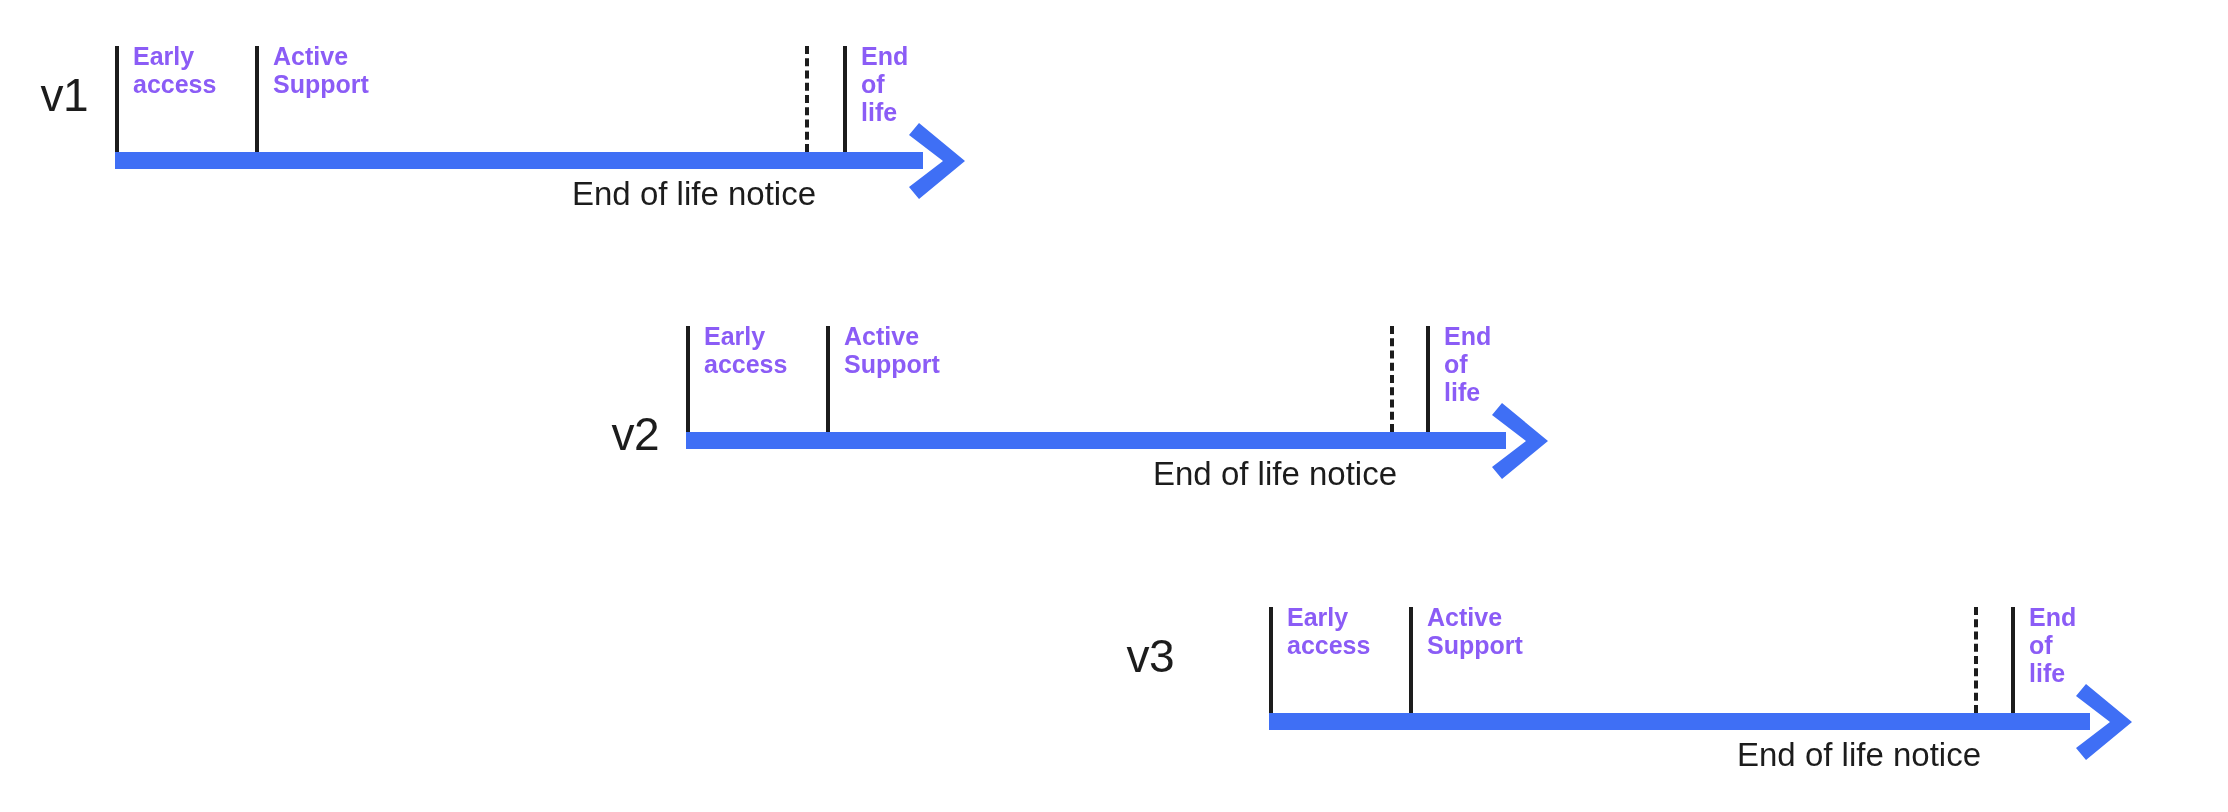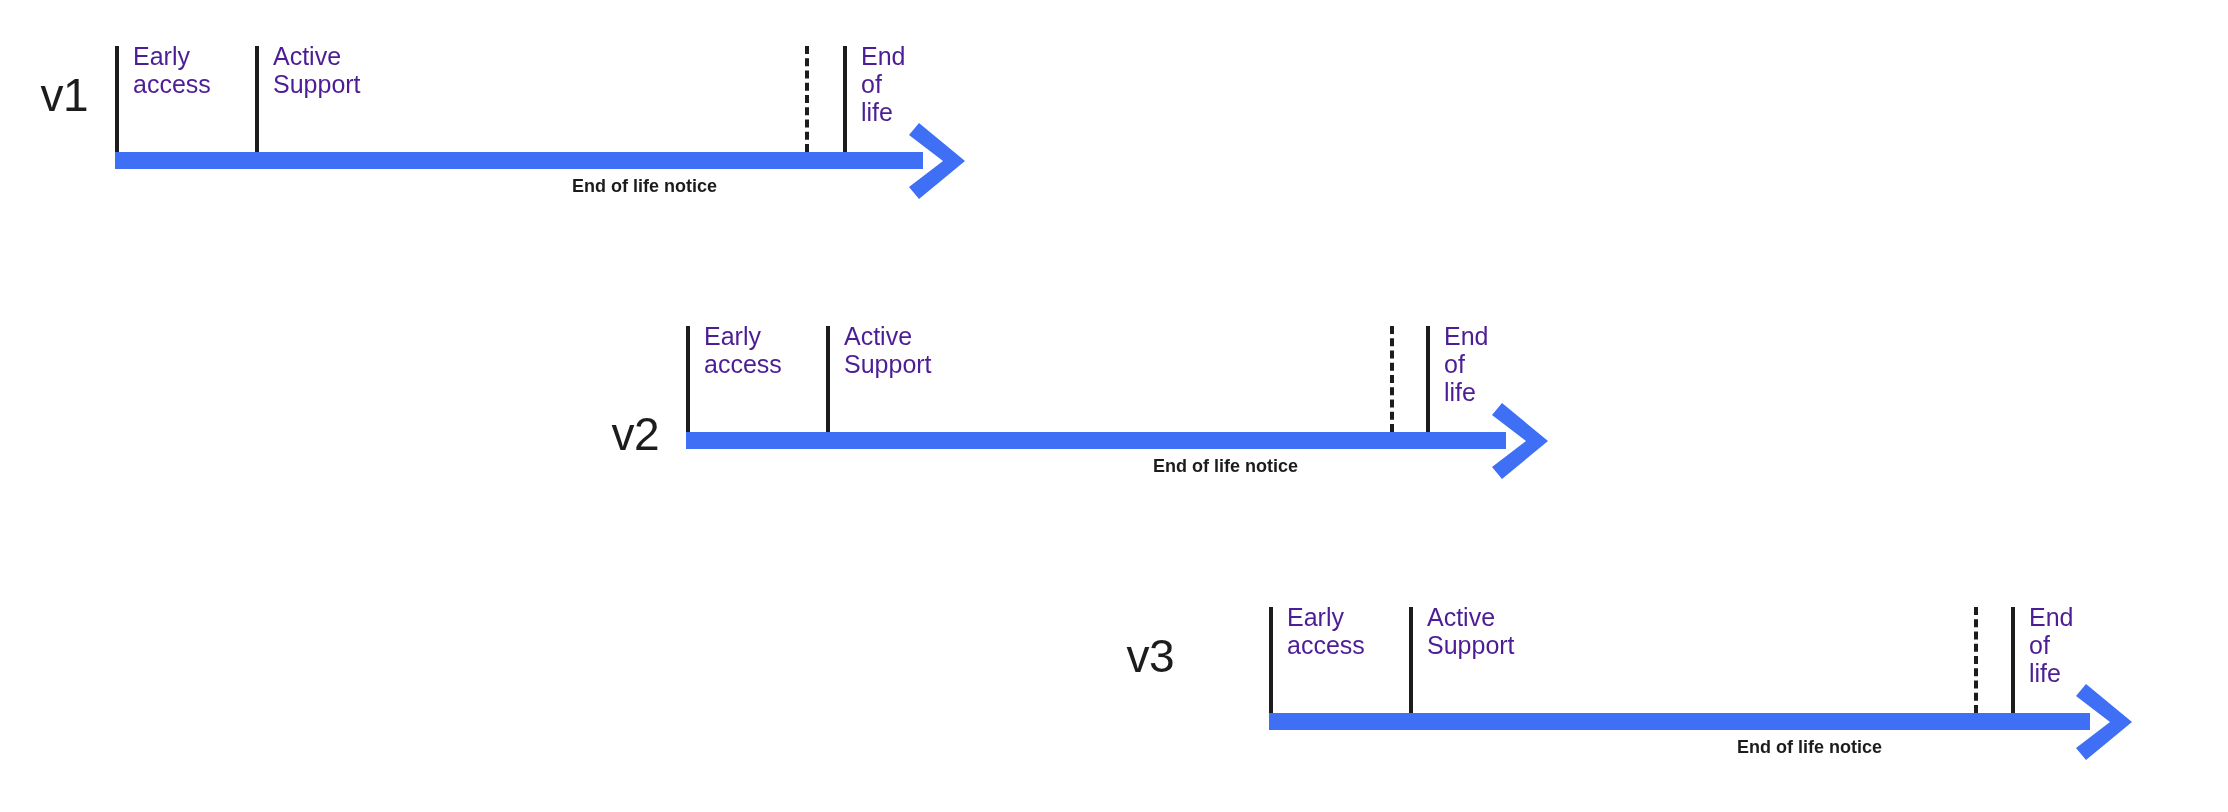--- a/index.html
+++ b/index.html
@@ -49,43 +49,43 @@
   .divider-dashed {
     position: absolute;
     width: 0;
     border-left: 4px dashed #1c1c1c;
   }
 
   
   .phase-label {
     position: absolute;
     font-size: 25px;
-    font-weight: normal;
-    color: #4c1d95;
+    font-weight: bold;
+    color: #8b5cf6;
     line-height: 1.12;
     white-space: pre-line;
   }
 
   
   .bar {
     position: absolute;
     background: #3f6ff5;
   }
 
   
   .arrowhead {
     position: absolute;
     display: block;
   }
 
   
   .notice-label {
     position: absolute;
-    font-size: 18px;
-    font-weight: bold;
+    font-size: 33px;
+    font-weight: normal;
     color: #1c1c1c;
     white-space: nowrap;
     line-height: 1;
   }
 </style>
 </head>
 <body>
 
 <div id="canvas">
     <div class="timeline">

